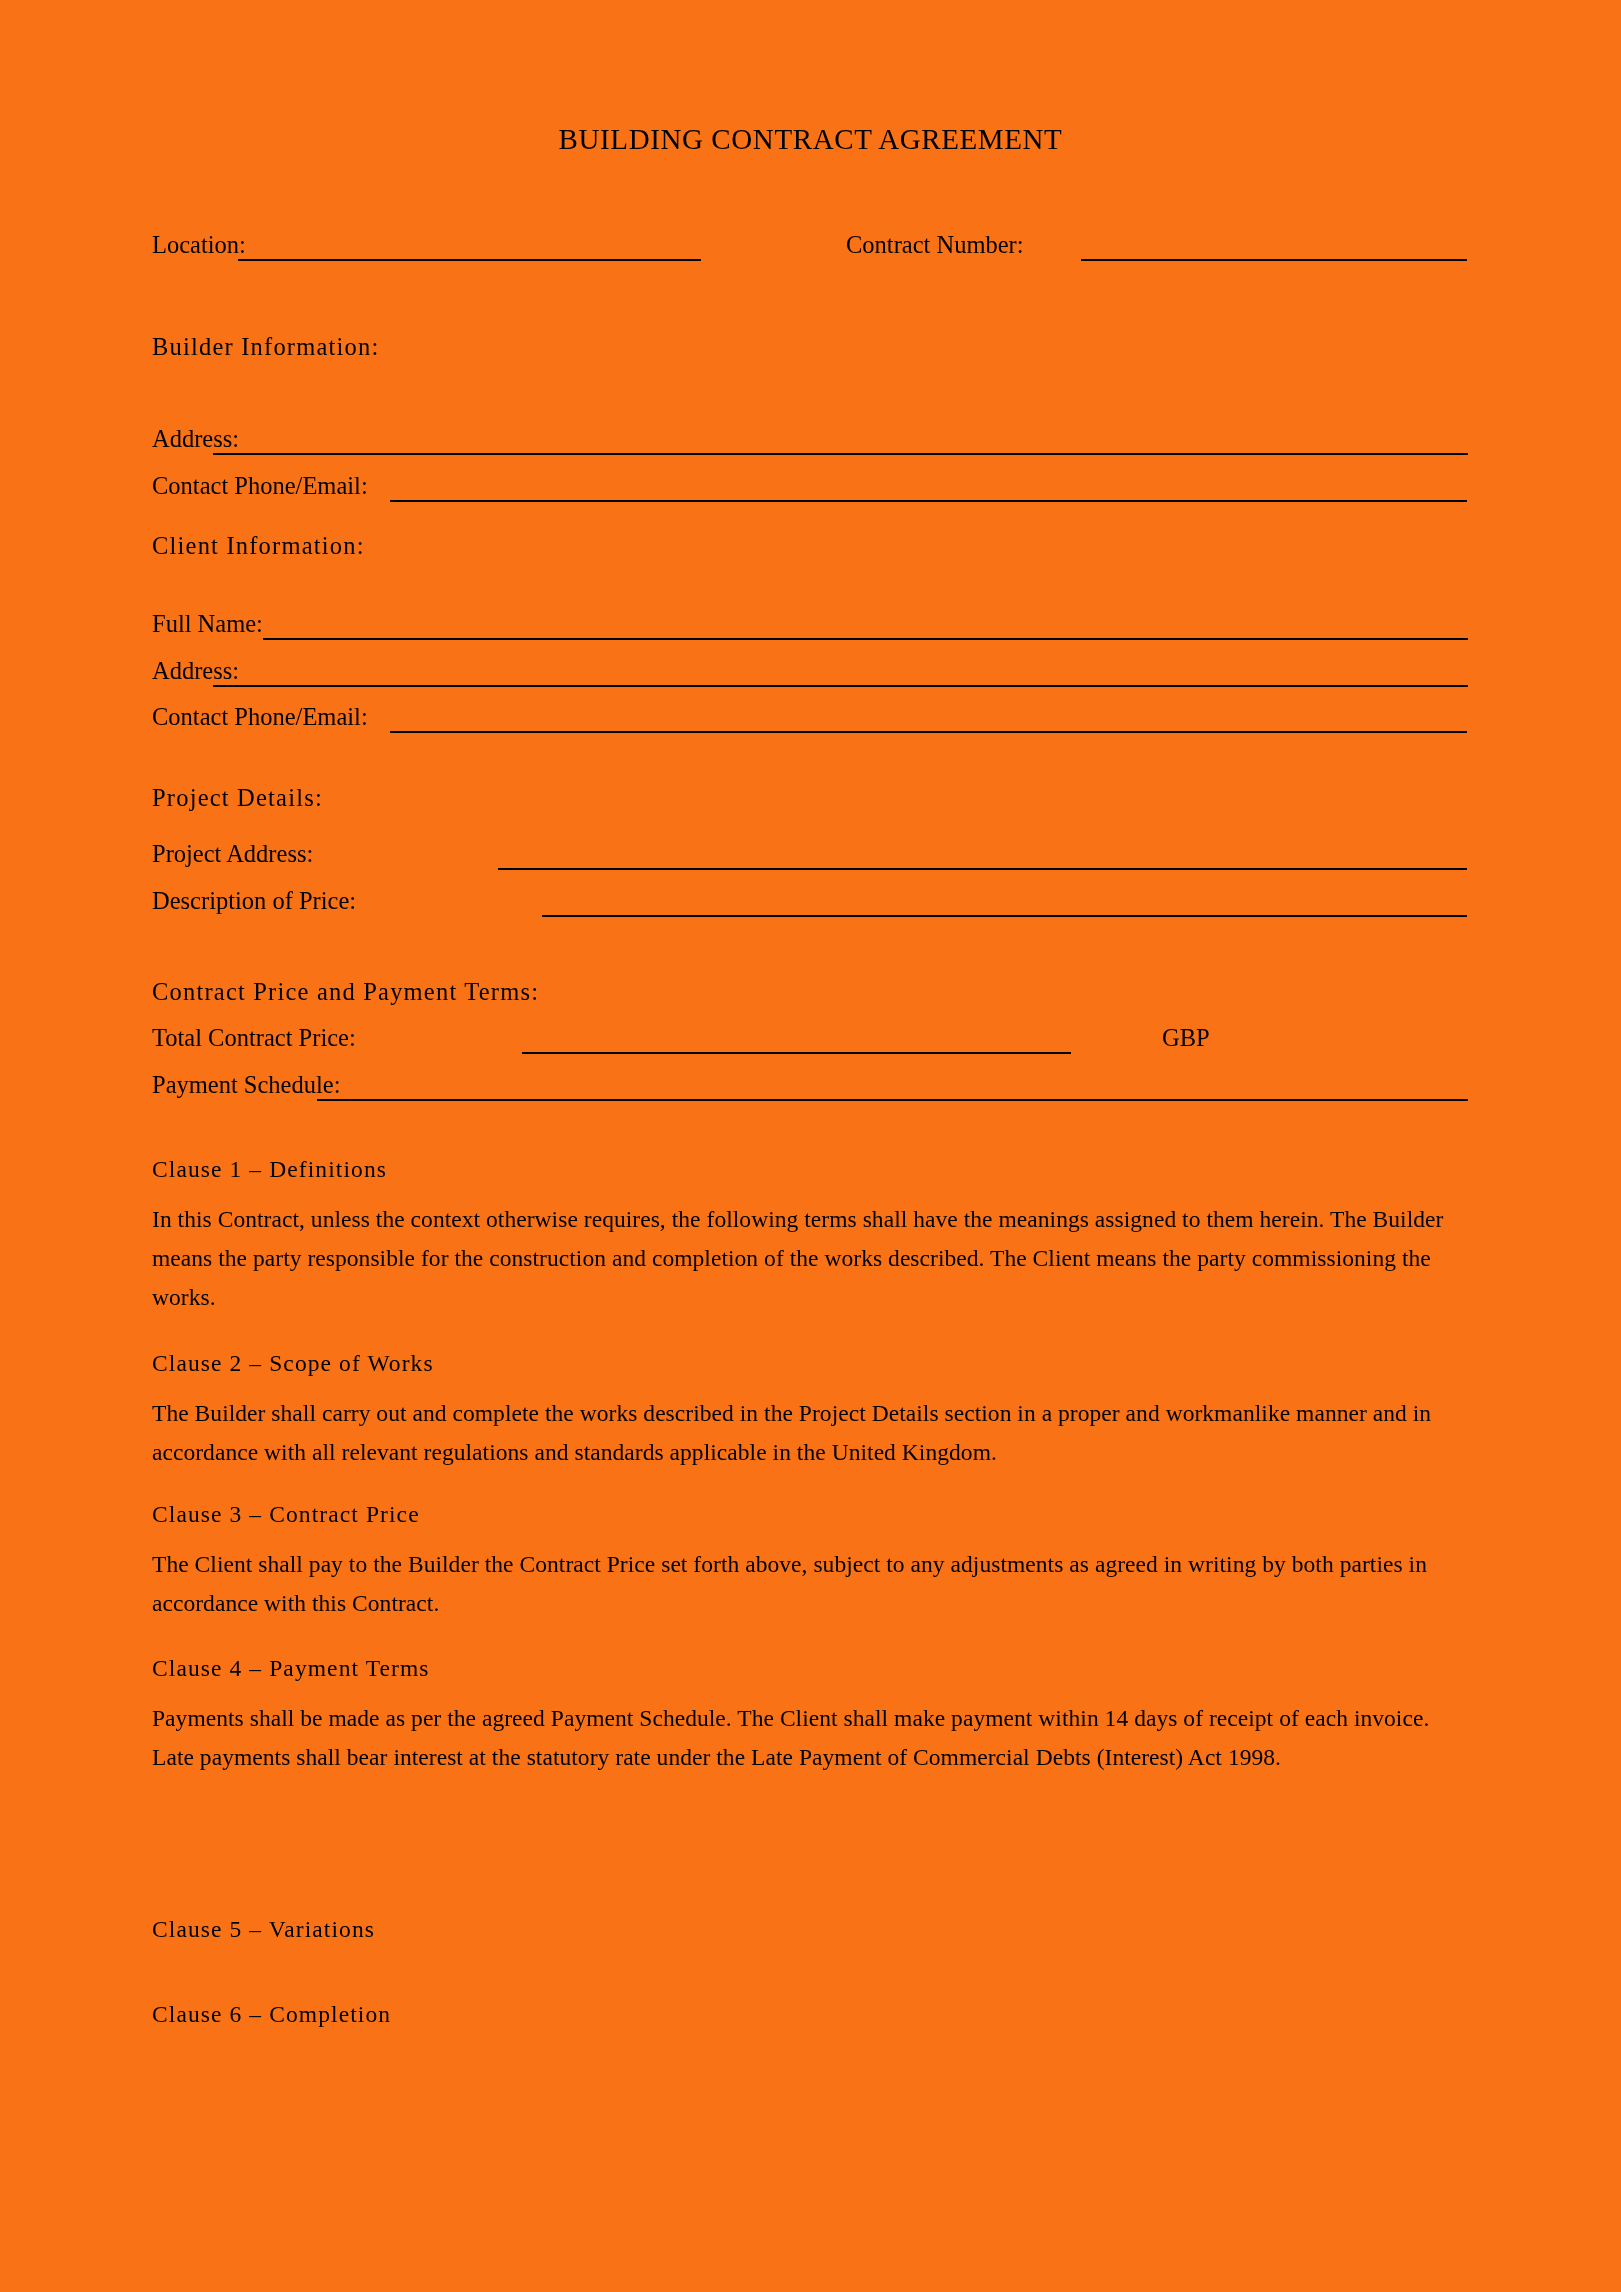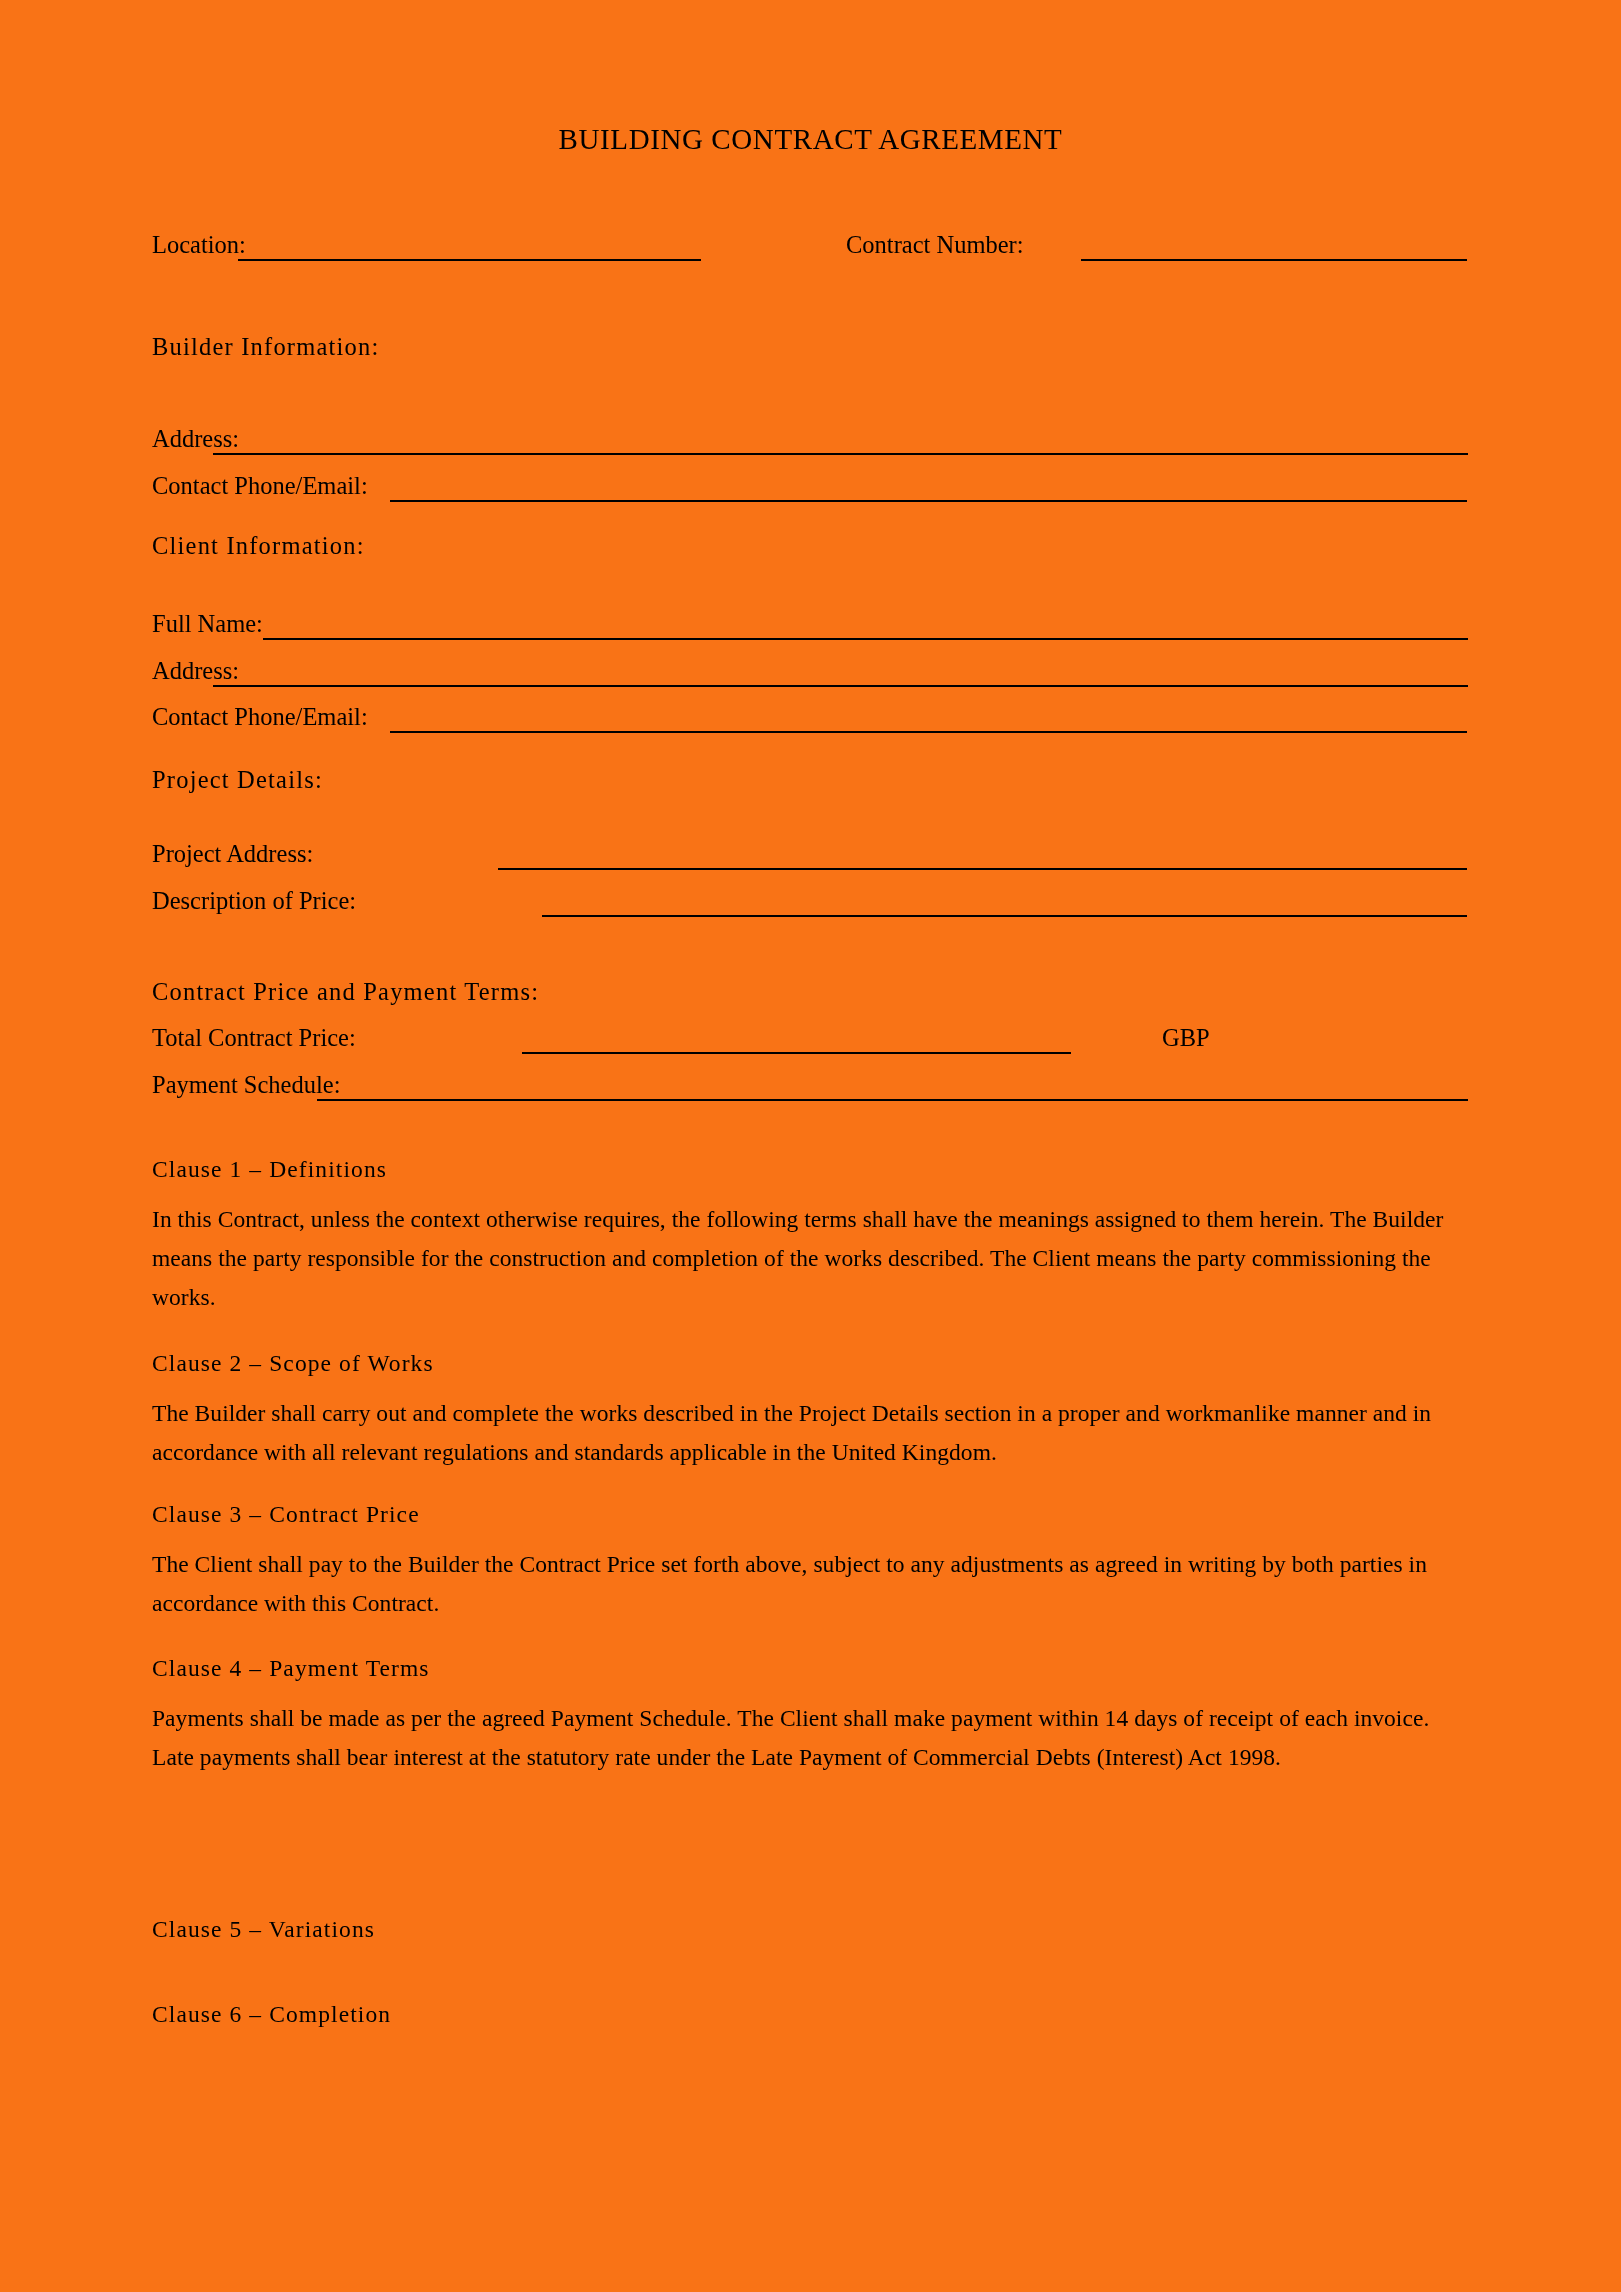--- a/index.html
+++ b/index.html
@@ -133,21 +133,21 @@
   <div class="form-row" style="top:655px;">
     <span class="form-label">Address:</span>
     <span class="rule" style="left:61px; width:1255px;"></span>
   </div>
 
   <div class="form-row" style="top:701px;">
     <span class="form-label">Contact Phone/Email:</span>
     <span class="rule" style="left:238px; width:1077px;"></span>
   </div>
 
-  <div class="section-head" style="top:764px;">Project Details:</div>
+  <div class="section-head" style="top:782px;">Project Details:</div>
 
   <div class="form-row" style="top:838px;">
     <span class="form-label">Project Address:</span>
     <span class="rule" style="left:346px; width:969px;"></span>
   </div>
 
   <div class="form-row" style="top:885px;">
     <span class="form-label">Description of Price:</span>
     <span class="rule" style="left:390px; width:925px;"></span>
   </div>

